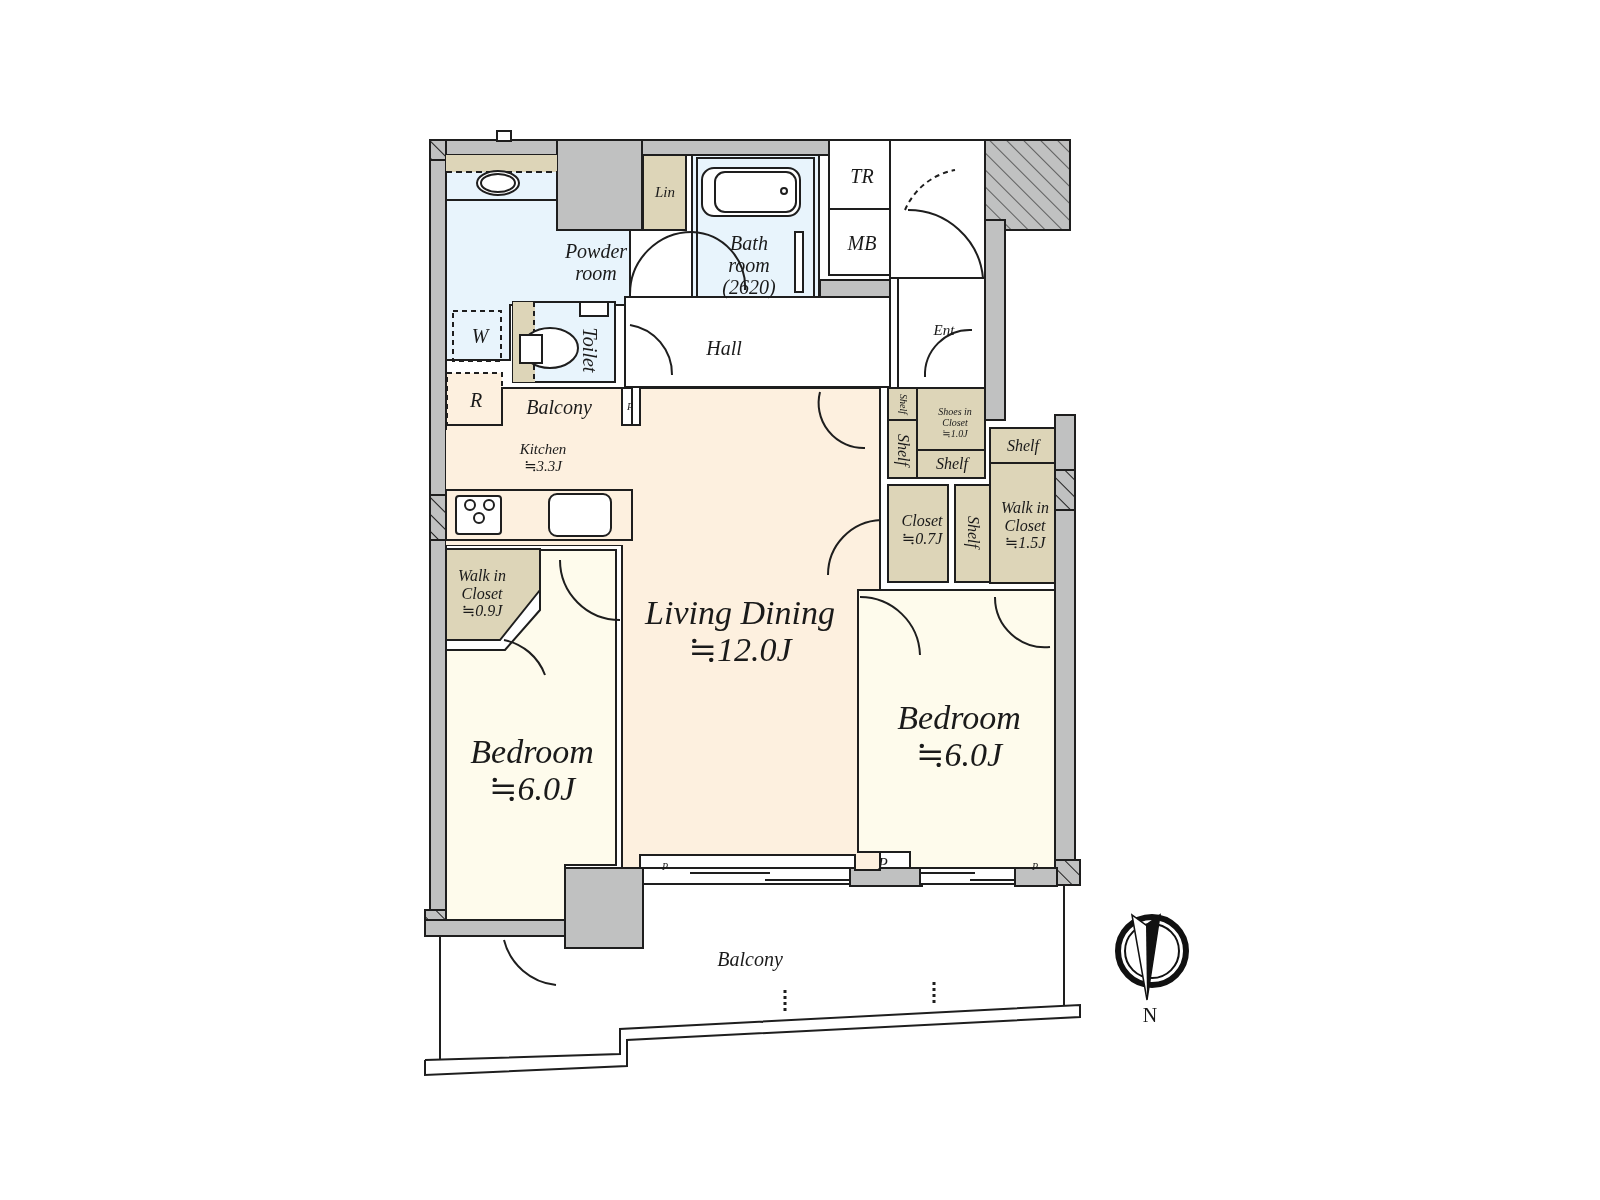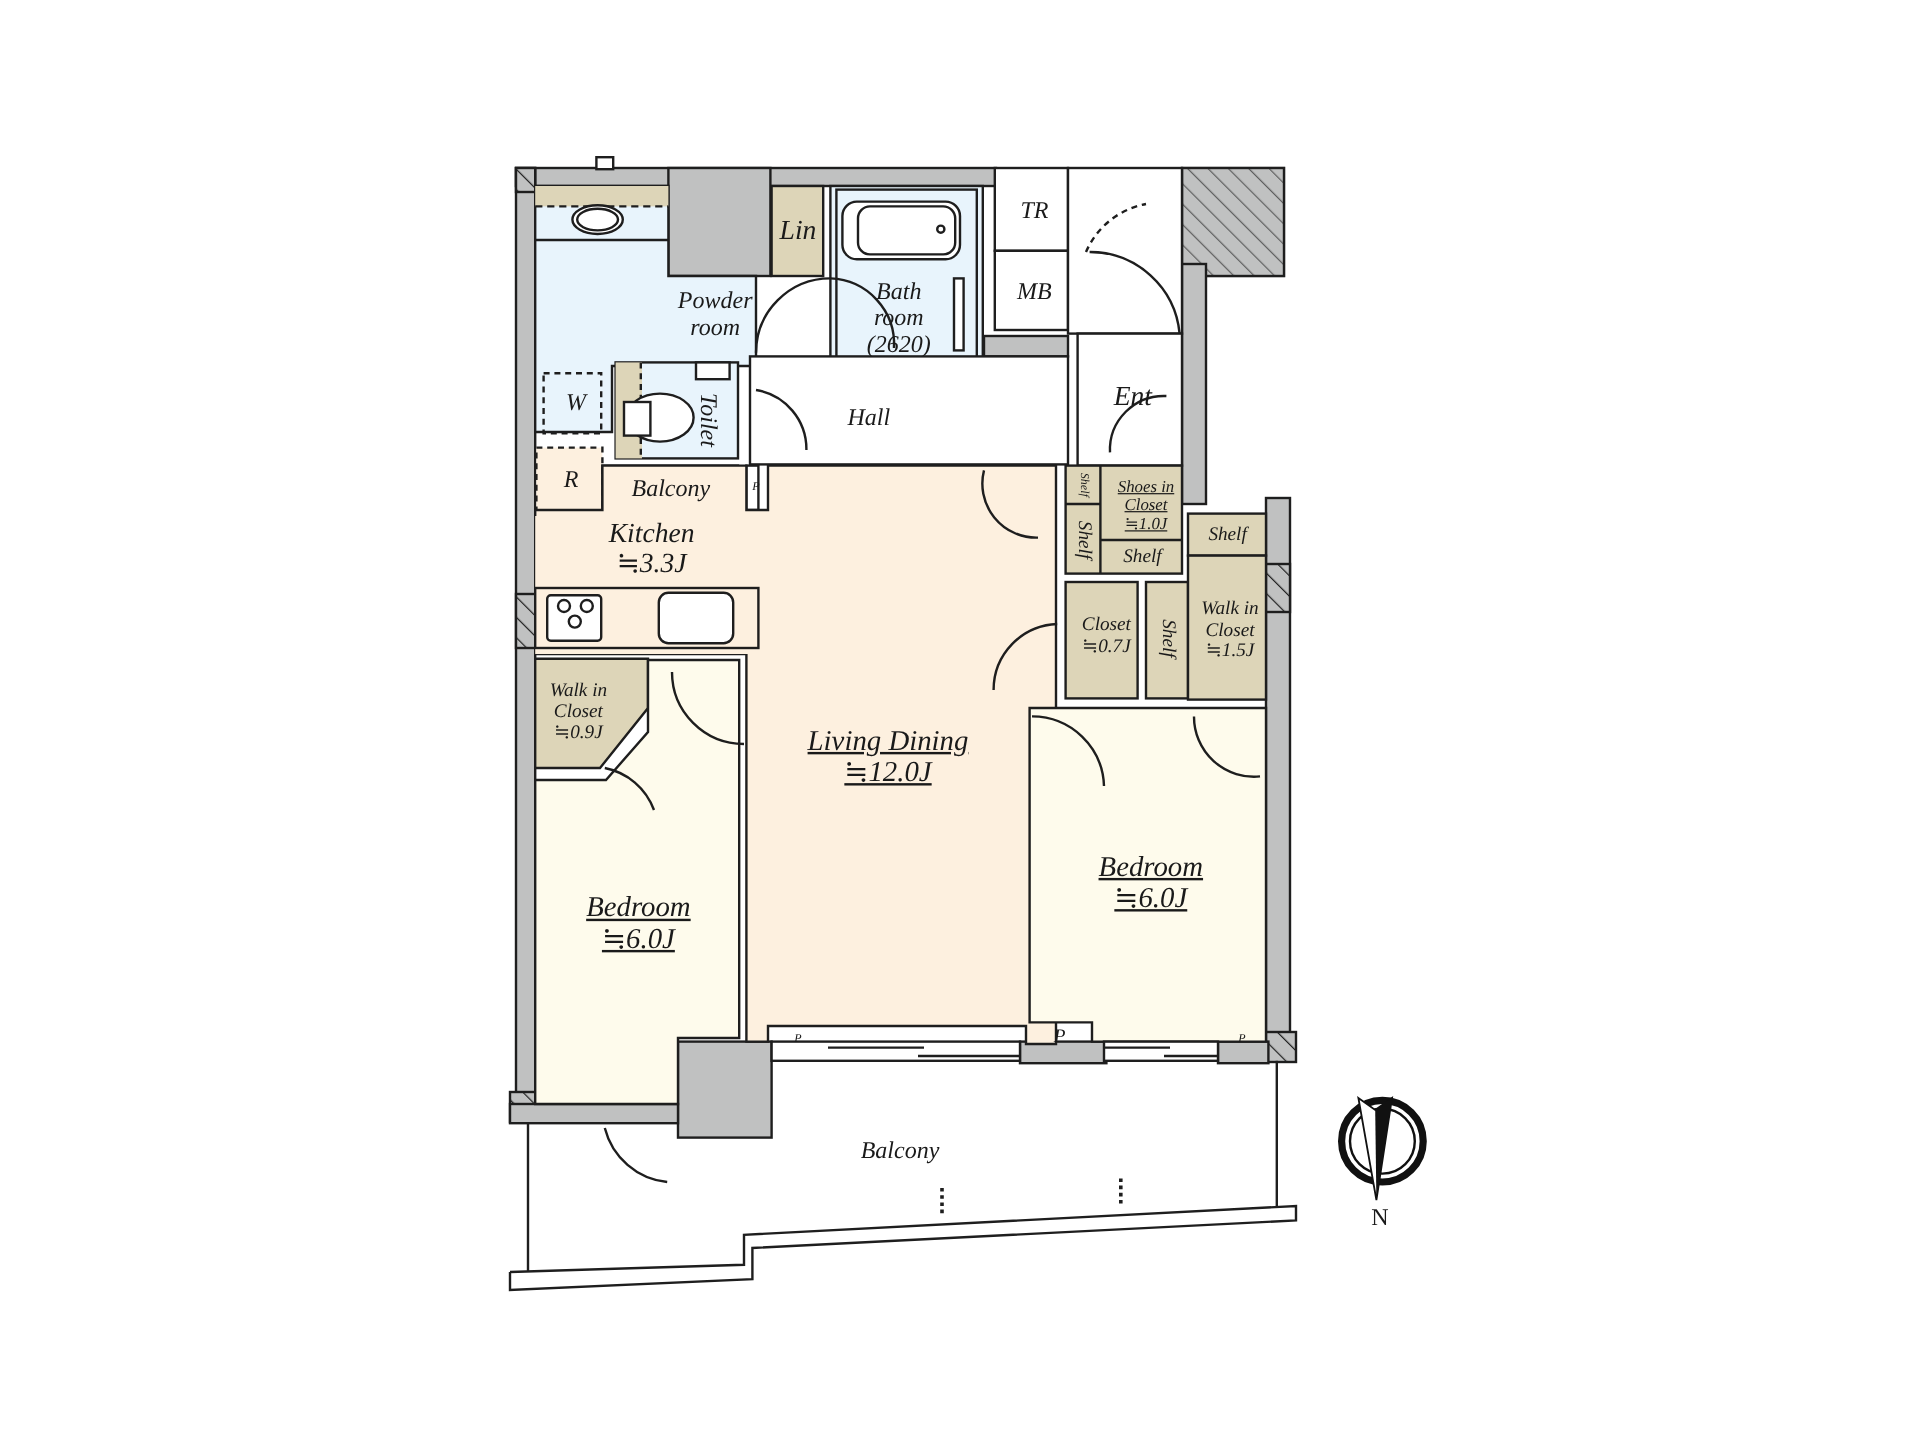--- a/index.html
+++ b/index.html
@@ -1,25 +1,25 @@
 <!DOCTYPE html>
 <html><head>
 <meta charset="utf-8">
 <style>
   html, body { margin:0; padding:0; background:#ffffff; }
   body { width:1600px; height:1200px; position:relative; overflow:hidden; font-family:"DejaVu Serif", serif; }
   #plan { position:absolute; left:0; top:0; width:1600px; height:1200px; }
   .lbl { position:absolute; font-family:"Liberation Serif", "DejaVu Serif", serif; font-style:italic; color:#1a1a1a; text-align:center; line-height:1.1; white-space:nowrap; transform:translate(-50%,-50%); }
   .lbl .area { display:block; }
   .vert { transform:translate(-50%,-50%) rotate(90deg); }
-  .xl { font-size:24px;text-decoration:underline; }
-  .l { font-size:23px; }
+  .xl { font-size:34px; }
+  .l { font-size:15px; }
   .m { font-size:20px; }
   .s { font-size:16px; }
-  .xs { font-size:14px;text-decoration:underline; }
+  .xs { font-size:10px; }
   .xxs { font-size:10px; }
 </style>
 </head>
 <body>
 
 <svg id="plan" viewBox="0 0 1600 1200" xmlns="http://www.w3.org/2000/svg">
   <defs>
     <pattern id="hatch" patternUnits="userSpaceOnUse" width="12" height="12" patternTransform="rotate(-45)">
       <rect width="12" height="12" fill="#c0c1c1"></rect>
       <line x1="0" y1="0" x2="0" y2="12" stroke="#1e1e1e" stroke-width="2"></line>

